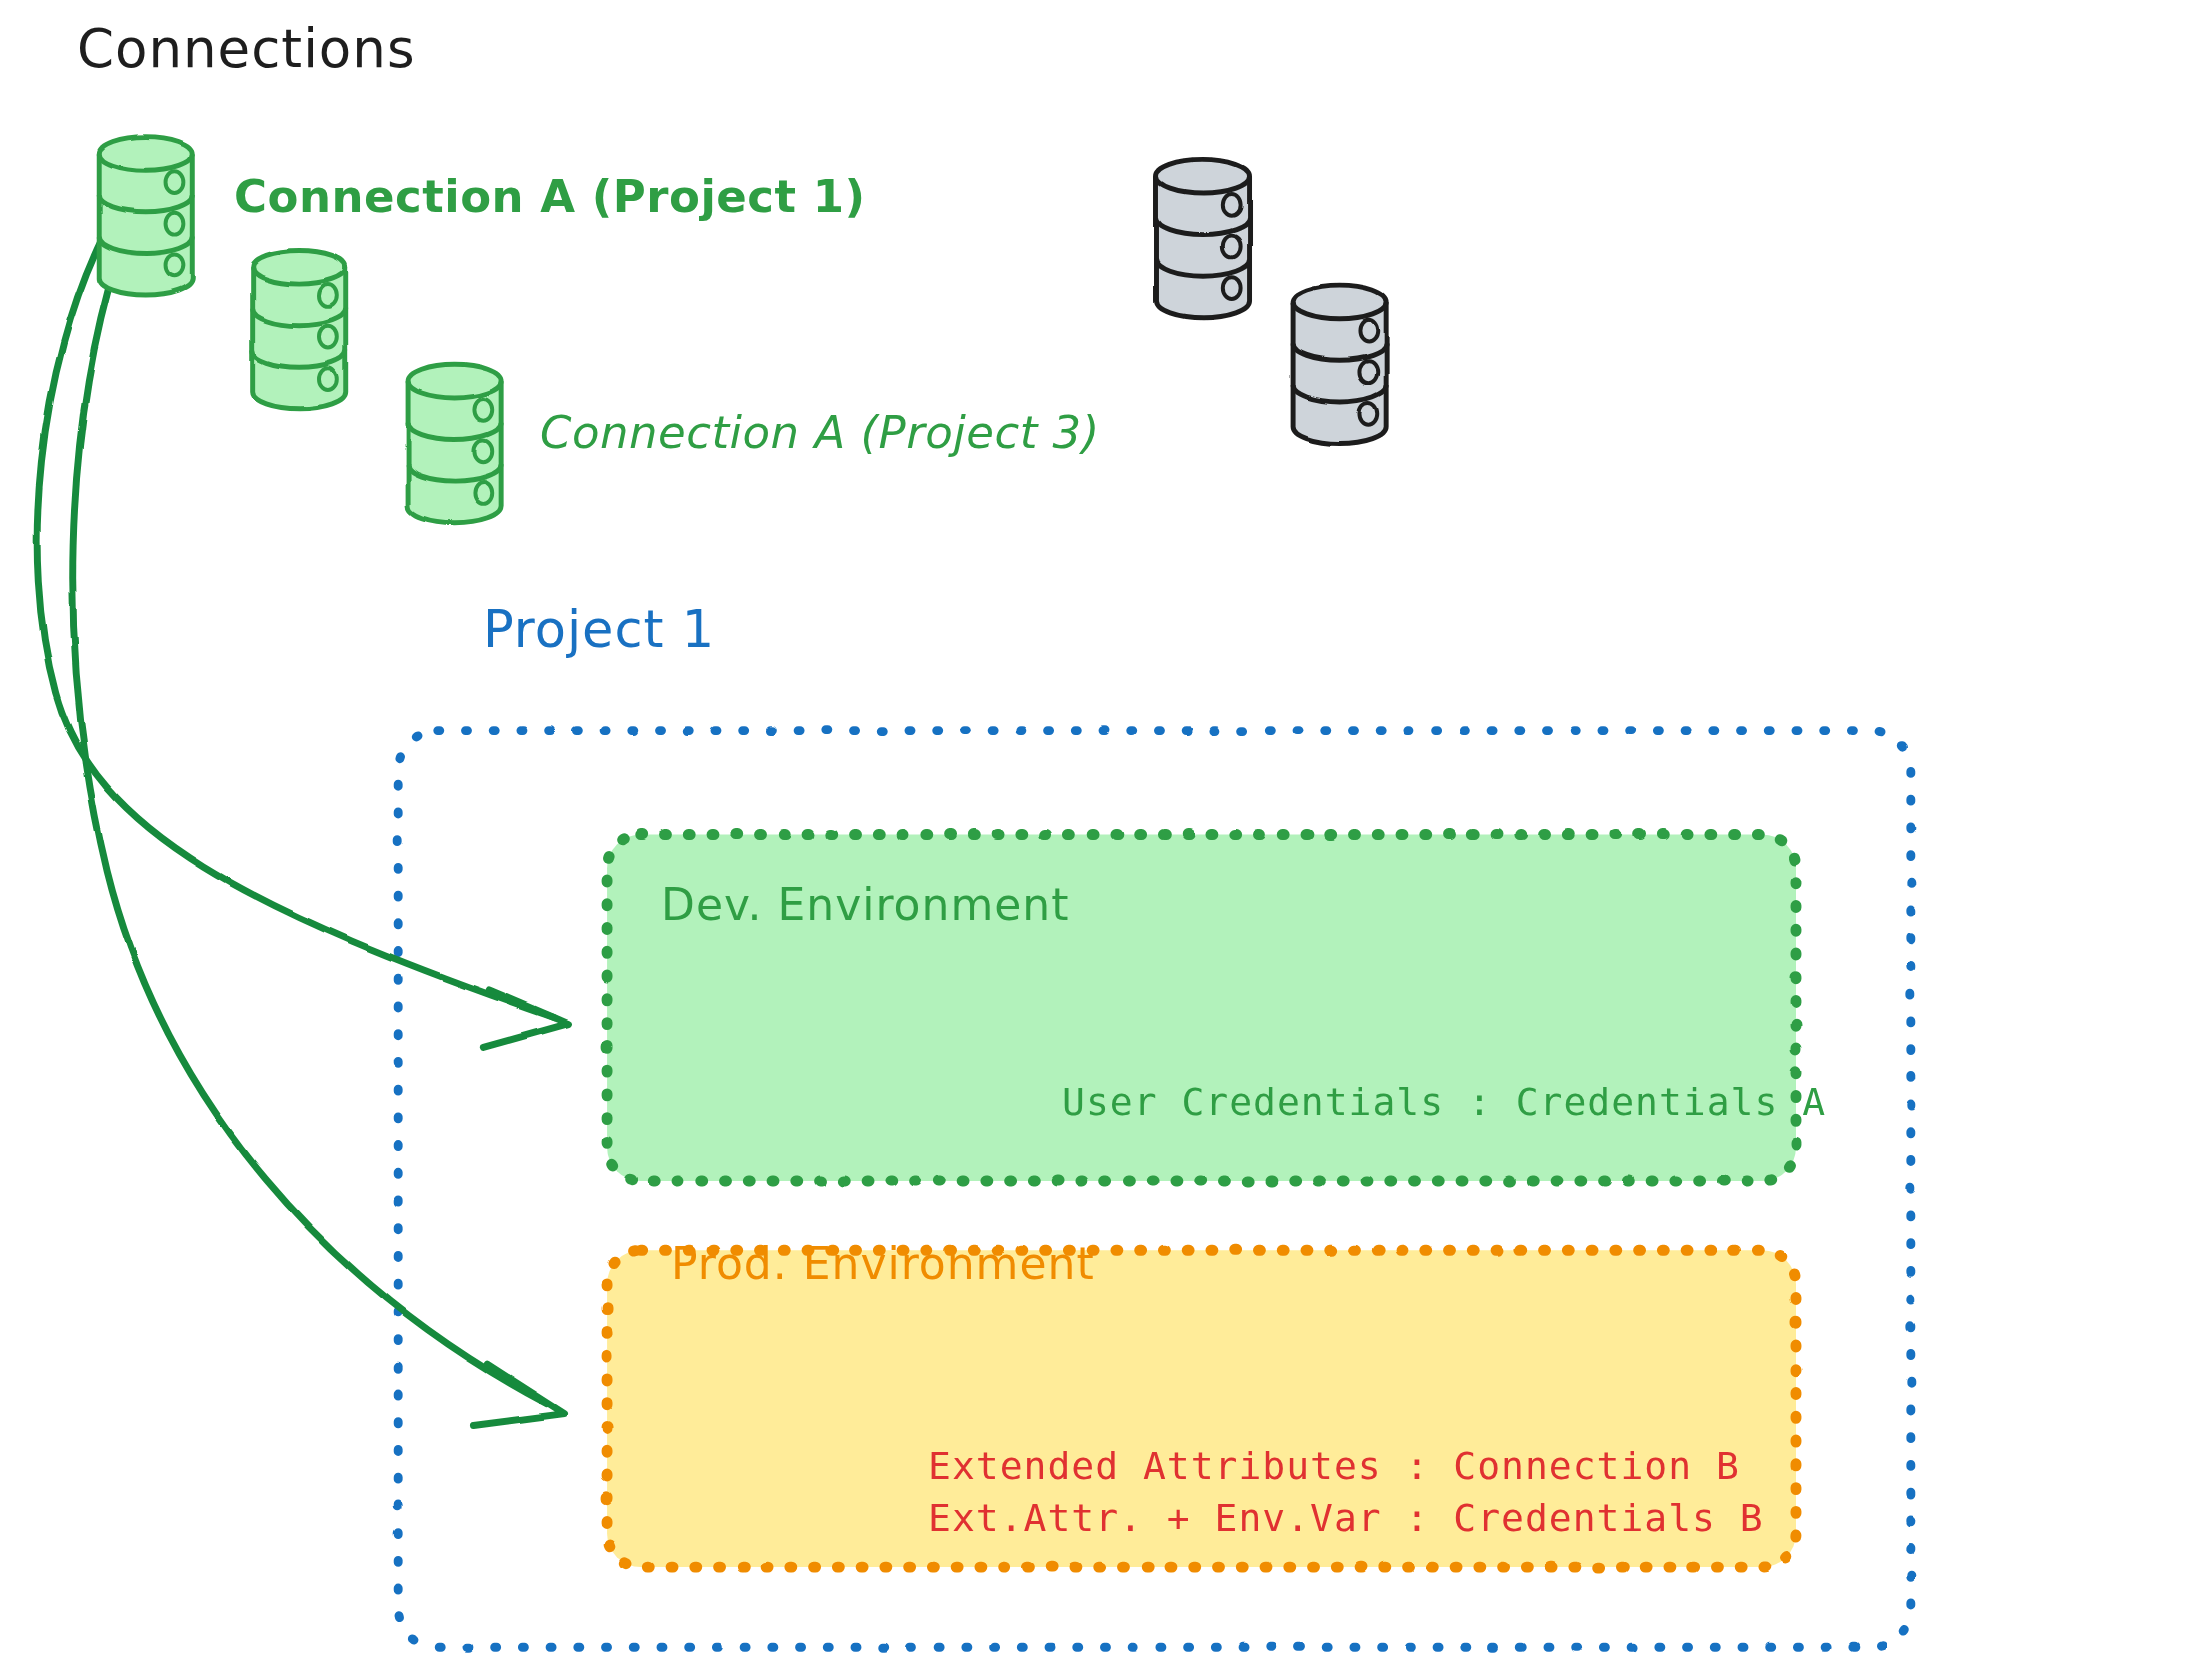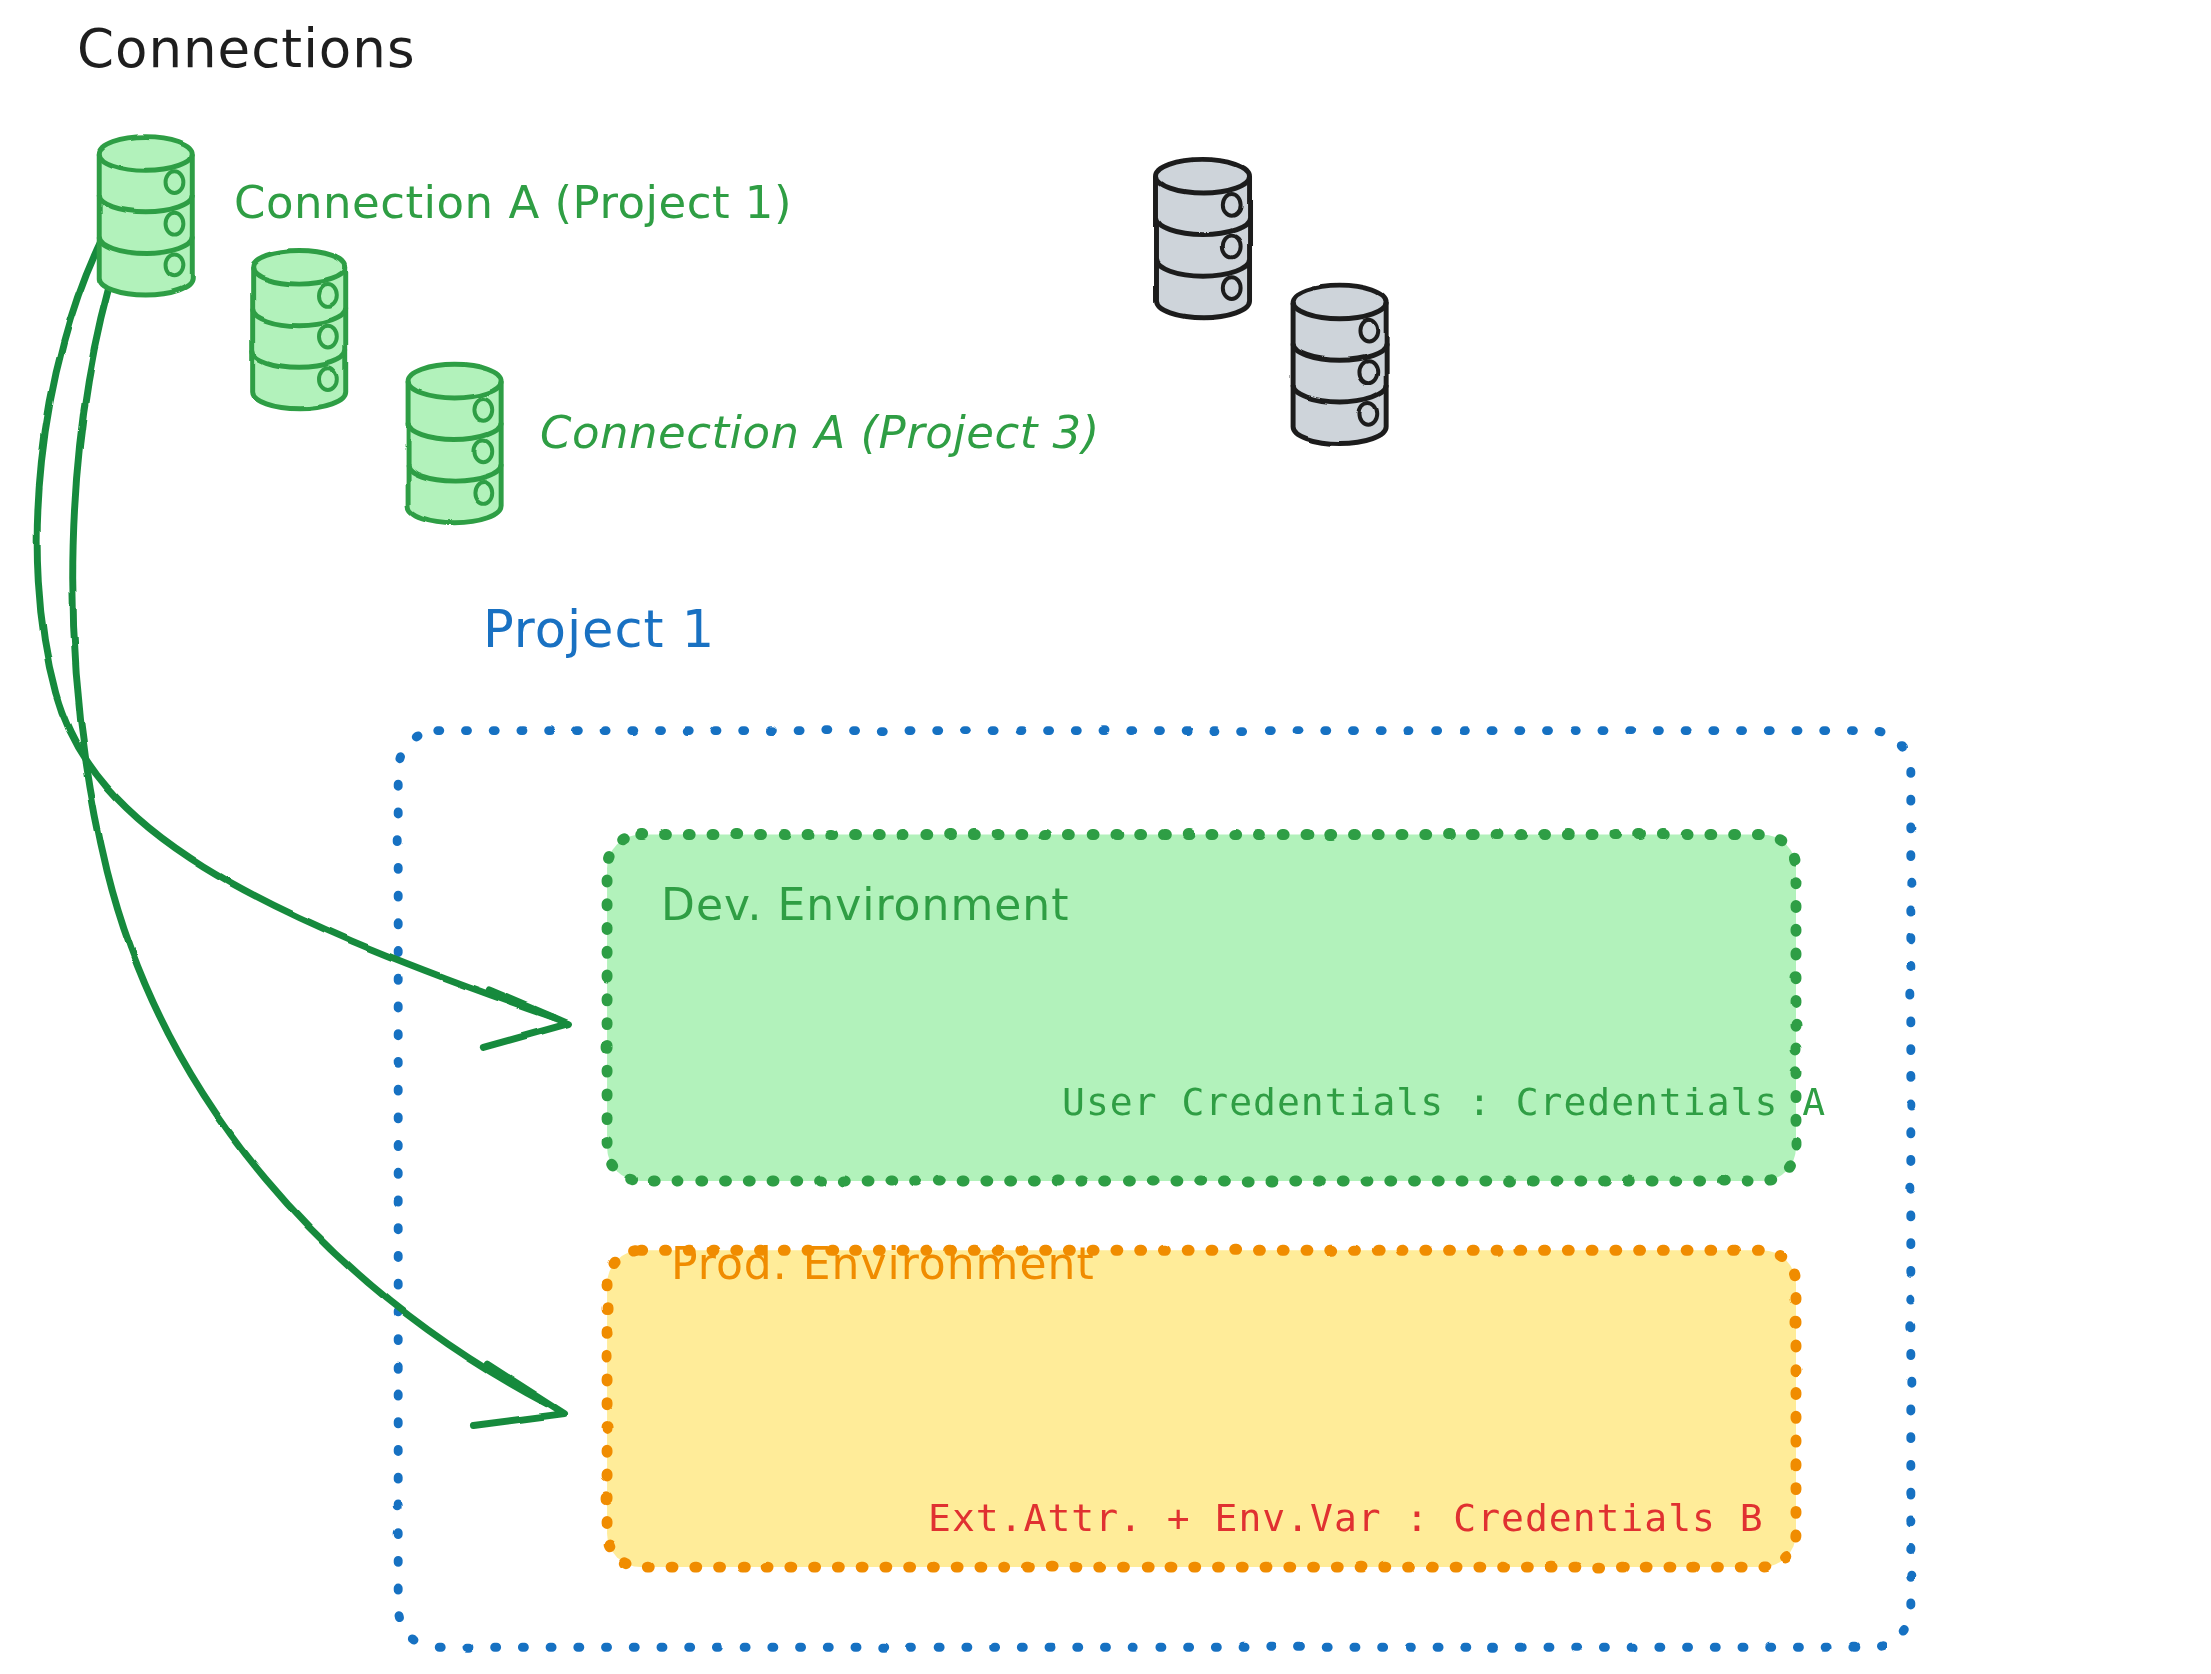--- a/index.html
+++ b/index.html
@@ -171,32 +171,33 @@
       <path d="M1306 347 a47 17 0 0 0 94 0" fill="none" stroke="#1e1e1e" stroke-width="5"></path>
       <path d="M1306 389 a47 17 0 0 0 94 0" fill="none" stroke="#1e1e1e" stroke-width="5"></path>
       <ellipse cx="1382" cy="334" rx="9" ry="11" fill="none" stroke="#1e1e1e" stroke-width="4"></ellipse>
       <ellipse cx="1382" cy="376" rx="9" ry="11" fill="none" stroke="#1e1e1e" stroke-width="4"></ellipse>
       <ellipse cx="1382" cy="418" rx="9" ry="11" fill="none" stroke="#1e1e1e" stroke-width="4"></ellipse>
     </g>
   </svg>
 
   <div class="lbl title-connections" style="left:77px; top:20px;">Connections</div>
 
-  <div class="lbl conn-green" style="left:234px; top:178px;">Connection A (Project 1)</div>
+  <div class="lbl conn-green" style="left:234px; top:172px;font-weight:bold;">Connection A (Project 1)</div>
 
 
   <div class="lbl conn-green" style="left:540px; top:408px;font-style:italic;">Connection A (Project 3)</div>
 
 
 
   <div class="lbl project-title" style="left:483px; top:602px;">Project 1</div>
 
   <div class="lbl env-title-green" style="left:661px; top:881px;">Dev. Environment</div>
 
   <div class="lbl mono-green" style="left:1046px; top:1082px;margin-left:16px;">User Credentials : Credentials A</div>
 
   <div class="lbl env-title-orange" style="left:671px; top:1240px;text-align:center;">Prod. Environment</div>
 
+  <div class="lbl mono-red" style="left:928px; top:1441px;">Extended Attributes : Connection B</div>
 
   <div class="lbl mono-red" style="left:928px; top:1493px;">Ext.Attr. + Env.Var : Credentials B</div>
 
 </div>
 
 
 </body></html>

